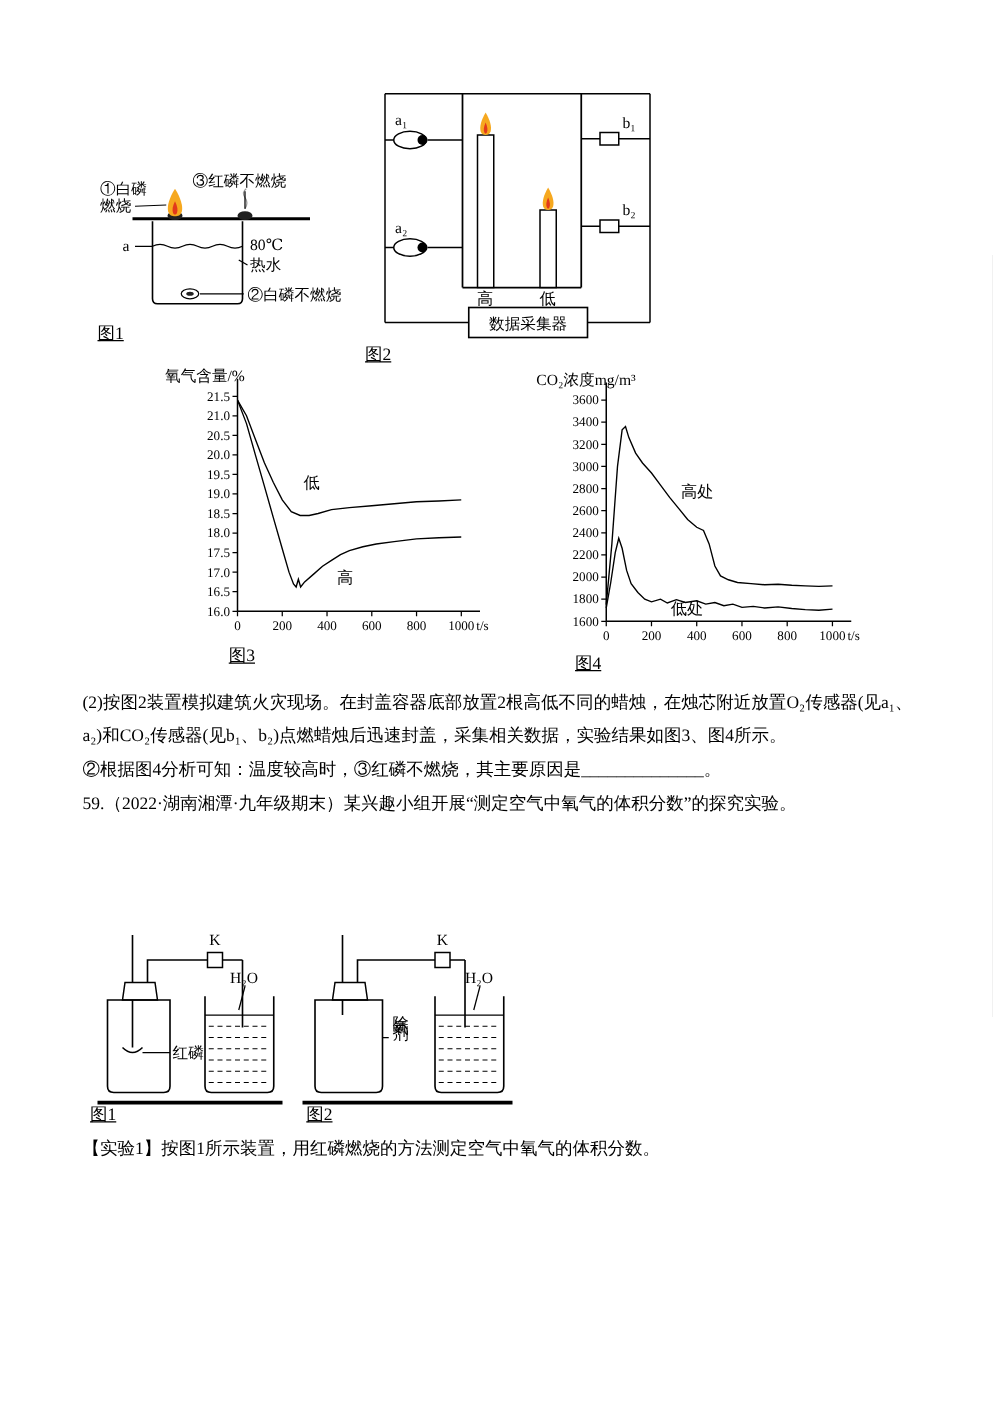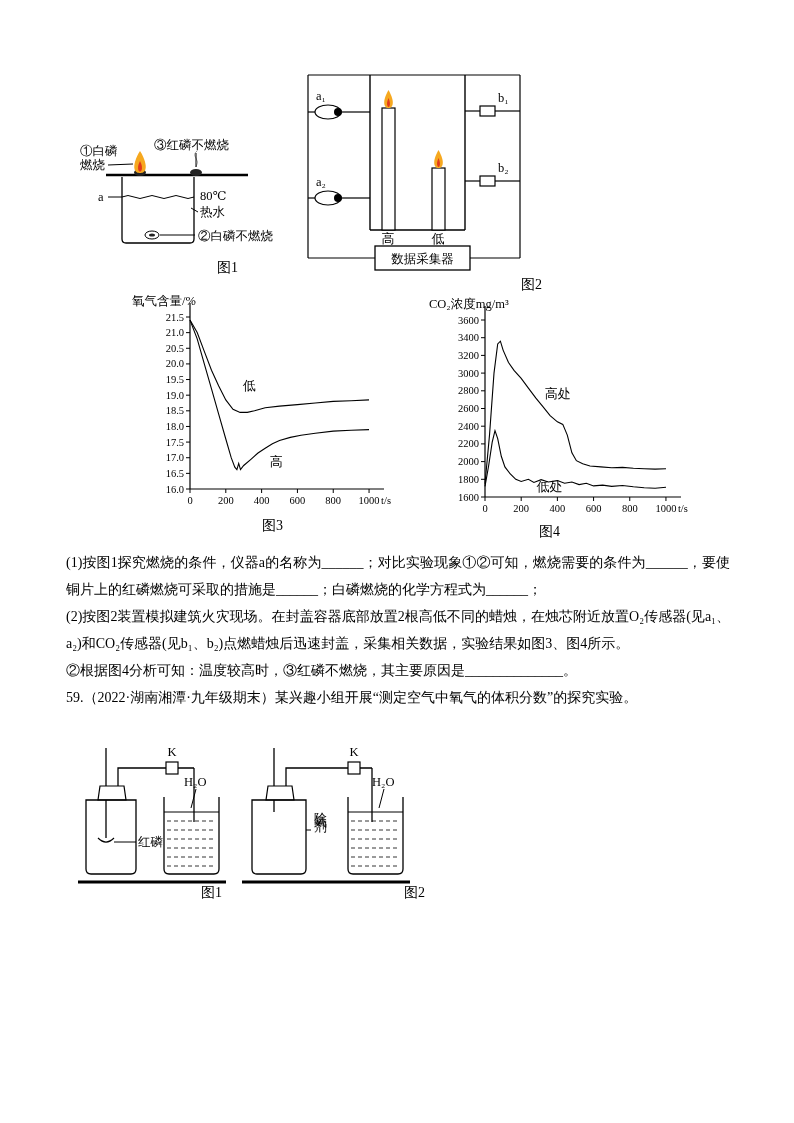--- a/index.html
+++ b/index.html
@@ -1,20 +1,20 @@
 <!DOCTYPE html>
 <html><head>
 <meta charset="utf-8">
 <style>
   html,body{margin:0;padding:0;background:#e8e8e8;}
   .page{position:relative;width:794px;height:1123px;background:#fff;margin:0 auto;
         font-family:"Liberation Serif","DejaVu Serif",serif;color:#000;overflow:hidden;}
   .fig-block{position:absolute;}
   .chart-block{position:absolute;}
-  .fig-caption{font-size:14px;text-align:right;line-height:16px;}
+  .fig-caption{font-size:14px;text-align:left;line-height:16px;text-decoration:underline;}
   .textblock{position:absolute;font-size:14px;line-height:27px;text-align:justify;}
   .textblock p{margin:0;}
   svg{display:block;}
   svg text{font-family:inherit;fill:#000;}
   .vlabel{position:absolute;writing-mode:vertical-rl;font-size:13px;letter-spacing:3px;}
 </style>
 </head>
 <body>
 
 <div class="page">
@@ -205,21 +205,20 @@
           <polyline points="60.0,187.7 64.5,139.1 69.0,77.1 72.7,47.9 75.4,45.2 78.1,54.1 83.5,66.5 89.0,74.4 96.2,82.4 103.4,92.1 110.7,101.9 117.9,110.7 125.1,119.6 132.4,125.8 137.8,128.4 142.3,139.1 146.9,156.8 151.4,164.7 157.7,167.8 165.0,170.0 175.8,170.9 186.7,171.8 197.5,171.4 208.4,172.2 219.2,172.7 230.1,173.1 241.0,172.7" fill="none" stroke="#000" stroke-width="1.1"></polyline>
           <text x="119.71428571428572" y="101.88" text-anchor="start" font-size="13">高处</text>
           <polyline points="60.0,190.4 63.6,170.0 67.2,146.1 70.0,134.6 72.7,142.6 76.3,160.3 79.9,170.9 85.3,178.0 90.8,183.3 96.2,185.5 103.4,183.3 108.9,186.4 116.1,183.7 123.3,186.0 132.4,184.6 139.6,187.3 146.9,186.0 154.1,188.6 161.3,187.3 168.6,189.9 177.6,189.1 186.7,190.4 197.5,189.5 208.4,190.8 219.2,191.7 230.1,192.2 241.0,191.3" fill="none" stroke="#000" stroke-width="1.1"></polyline>
           <text x="111.57142857142857" y="195.2475" text-anchor="start" font-size="13">低处</text>
         </svg>
       </div>
     <div class="fig-caption" style="width:100px;margin-left:35px;">图4</div>
   </div>
 
   <div class="textblock" style="left:66px;top:549px;width:664px;">
-    <p>(1)按图1探究燃烧的条件，仪器a的名称为______；对比实验现象①②可知，燃烧需要的条件为______，要使铜片上的红磷燃烧可采取的措施是______；白磷燃烧的化学方程式为______；</p>
     <p>(2)按图2装置模拟建筑火灾现场。在封盖容器底部放置2根高低不同的蜡烛，在烛芯附近放置O₂传感器(见a₁、a₂)和CO₂传感器(见b₁、b₂)点燃蜡烛后迅速封盖，采集相关数据，实验结果如图3、图4所示。</p>
     <p>②根据图4分析可知：温度较高时，③红磷不燃烧，其主要原因是______________。</p>
     <p>59.（2022·湖南湘潭·九年级期末）某兴趣小组开展“测定空气中氧气的体积分数”的探究实验。</p>
   </div>
 
   <div class="fig-block" style="left:72px;top:742px;width:160px;">
     <svg width="160" height="143">
       <line x1="34" y1="6" x2="34" y2="96" stroke="#000" stroke-width="1.3"></line>
       <path d="M26,96 Q34,104 42,96" fill="none" stroke="#000" stroke-width="1.2"></path>
       <path d="M28,44 L52,44 L54,58 L26,58 Z" fill="#fff" stroke="#000" stroke-width="1.2"></path>
@@ -273,15 +272,16 @@
       <line x1="144" y1="47" x2="139" y2="66" stroke="#000" stroke-width="1"></line>
       <text x="132" y="44" font-size="12.5">H₂O</text>
       <line x1="66" y1="88" x2="71" y2="88" stroke="#000" stroke-width="1"></line>
       <line x1="2" y1="140" x2="170" y2="140" stroke="#000" stroke-width="3"></line>
     </svg>
     <div class="vlabel" style="left:71px;top:60px;">除氧剂</div>
     <div class="fig-caption" style="width:180px;margin-left:5px;">图2</div>
   </div>
 
   <div class="textblock" style="left:66px;top:906px;width:664px;">
+    <p>【实验1】按图1所示装置，用红磷燃烧的方法测定空气中氧气的体积分数。</p>
   </div>
 
 </div>
 
 </body></html>

